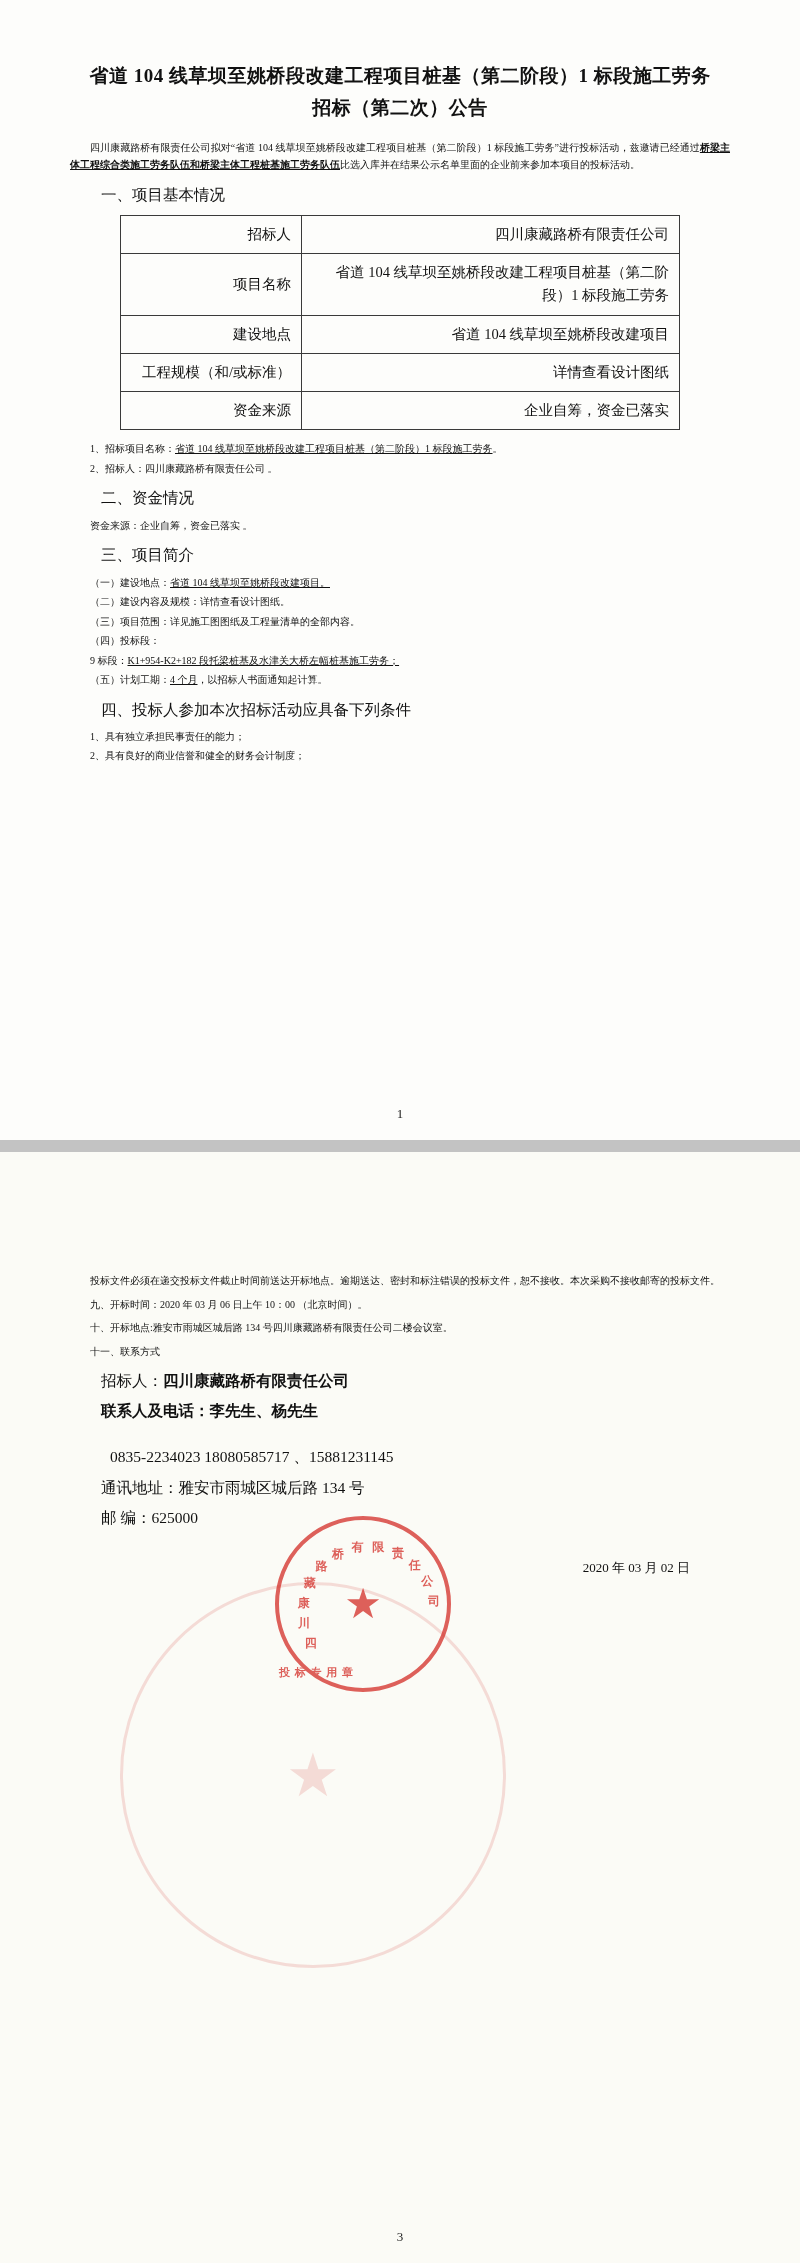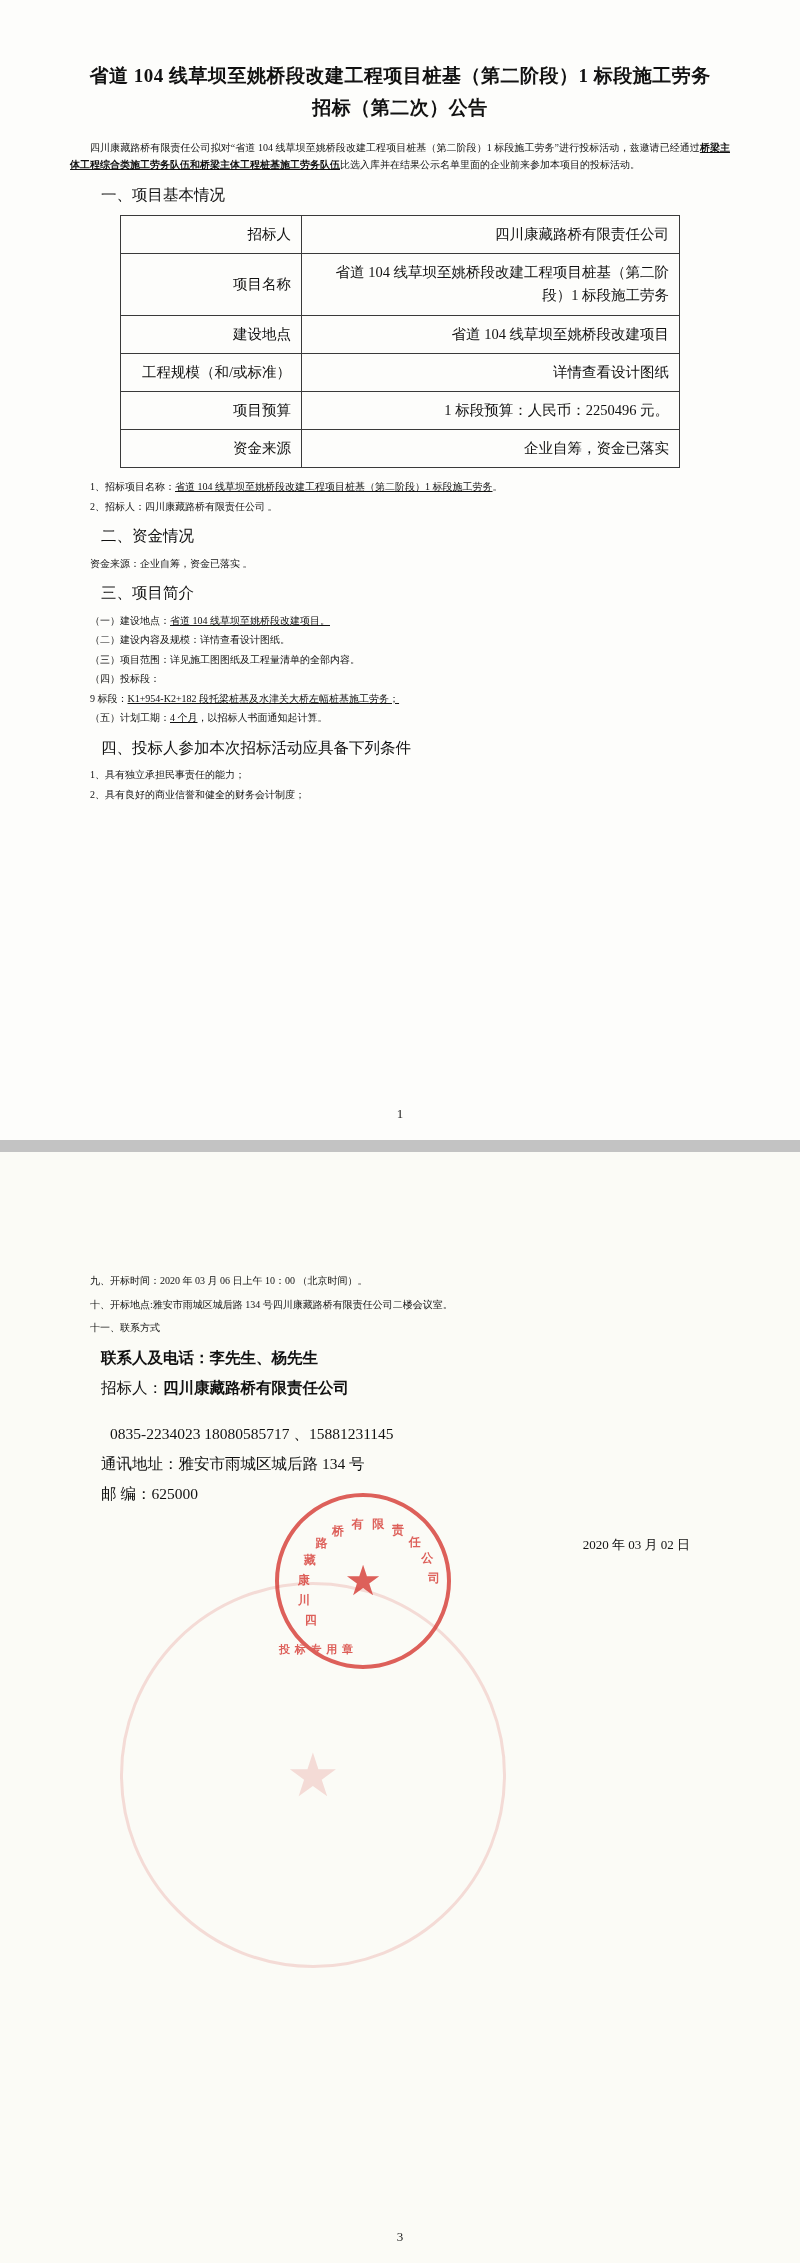--- a/index.html
+++ b/index.html
@@ -228,24 +228,20 @@
         </tr>
         <tr>
           <td class="label">建设地点</td>
           <td class="value">省道 104 线草坝至姚桥段改建项目</td>
         </tr>
         <tr>
           <td class="label">工程规模（和/或标准）</td>
           <td class="value">详情查看设计图纸</td>
         </tr>
         <tr>
-          <td class="label">项目预算</td>
-          <td class="value">1 标段预算：人民币：2250496 元。</td>
-        </tr>
-        <tr>
           <td class="label">资金来源</td>
           <td class="value">企业自筹，资金已落实</td>
         </tr>
       </tbody>
     </table>
 
     <p class="para tight"><span>1、招标项目名称：</span><span class="u">省道 104 线草坝至姚桥段改建工程项目桩基（第二阶段）1 标段施工劳务</span><span>。</span></p>
 
     <p class="para tight">2、招标人：四川康藏路桥有限责任公司 。</p>
 
@@ -272,27 +268,28 @@
   </div>
 
   <div class="gap"></div>
 
   <div class="page page2">
 
     <div class="watermark">
         <div class="wm-inner">★</div>
       </div>
 
+    <p class="para">投标文件必须在递交投标文件截止时间前送达开标地点。逾期送达、密封和标注错误的投标文件，恕不接收。本次采购不接收邮寄的投标文件。</p>
     <p class="para">九、开标时间：2020 年 03 月 06 日上午 10：00 （北京时间）。</p>
     <p class="para">十、开标地点:雅安市雨城区城后路 134 号四川康藏路桥有限责任公司二楼会议室。</p>
     <p class="para">十一、联系方式</p>
 
     <div style="position:relative;">
+      <p class="contact-line"><span>招标人：</span><span class="bold">四川康藏路桥有限责任公司</span></p>
       <p class="contact-line"><span class="bold">联系人及电话：</span><span class="bold">李先生、</span><span class="bold">杨先生</span></p>
-      <p class="contact-line"><span>招标人：</span><span class="bold">四川康藏路桥有限责任公司</span></p>
       <p class="contact-line noindent" style="text-indent:0; padding-left:40px;">0835-2234023    18080585717 、15881231145</p>
       <p class="contact-line">通讯地址：雅安市雨城区城后路 134 号</p>
       <p class="contact-line">邮  编：625000</p>
 
       <div class="seal">
         <div class="seal-text">
           <span style="transform:rotate(-118deg) translate(0,-66px) rotate(118deg)">四</span>
           <span style="transform:rotate(-100deg) translate(0,-66px) rotate(100deg)">川</span>
           <span style="transform:rotate(-82deg) translate(0,-66px) rotate(82deg)">康</span>
           <span style="transform:rotate(-64deg) translate(0,-66px) rotate(64deg)">藏</span>

